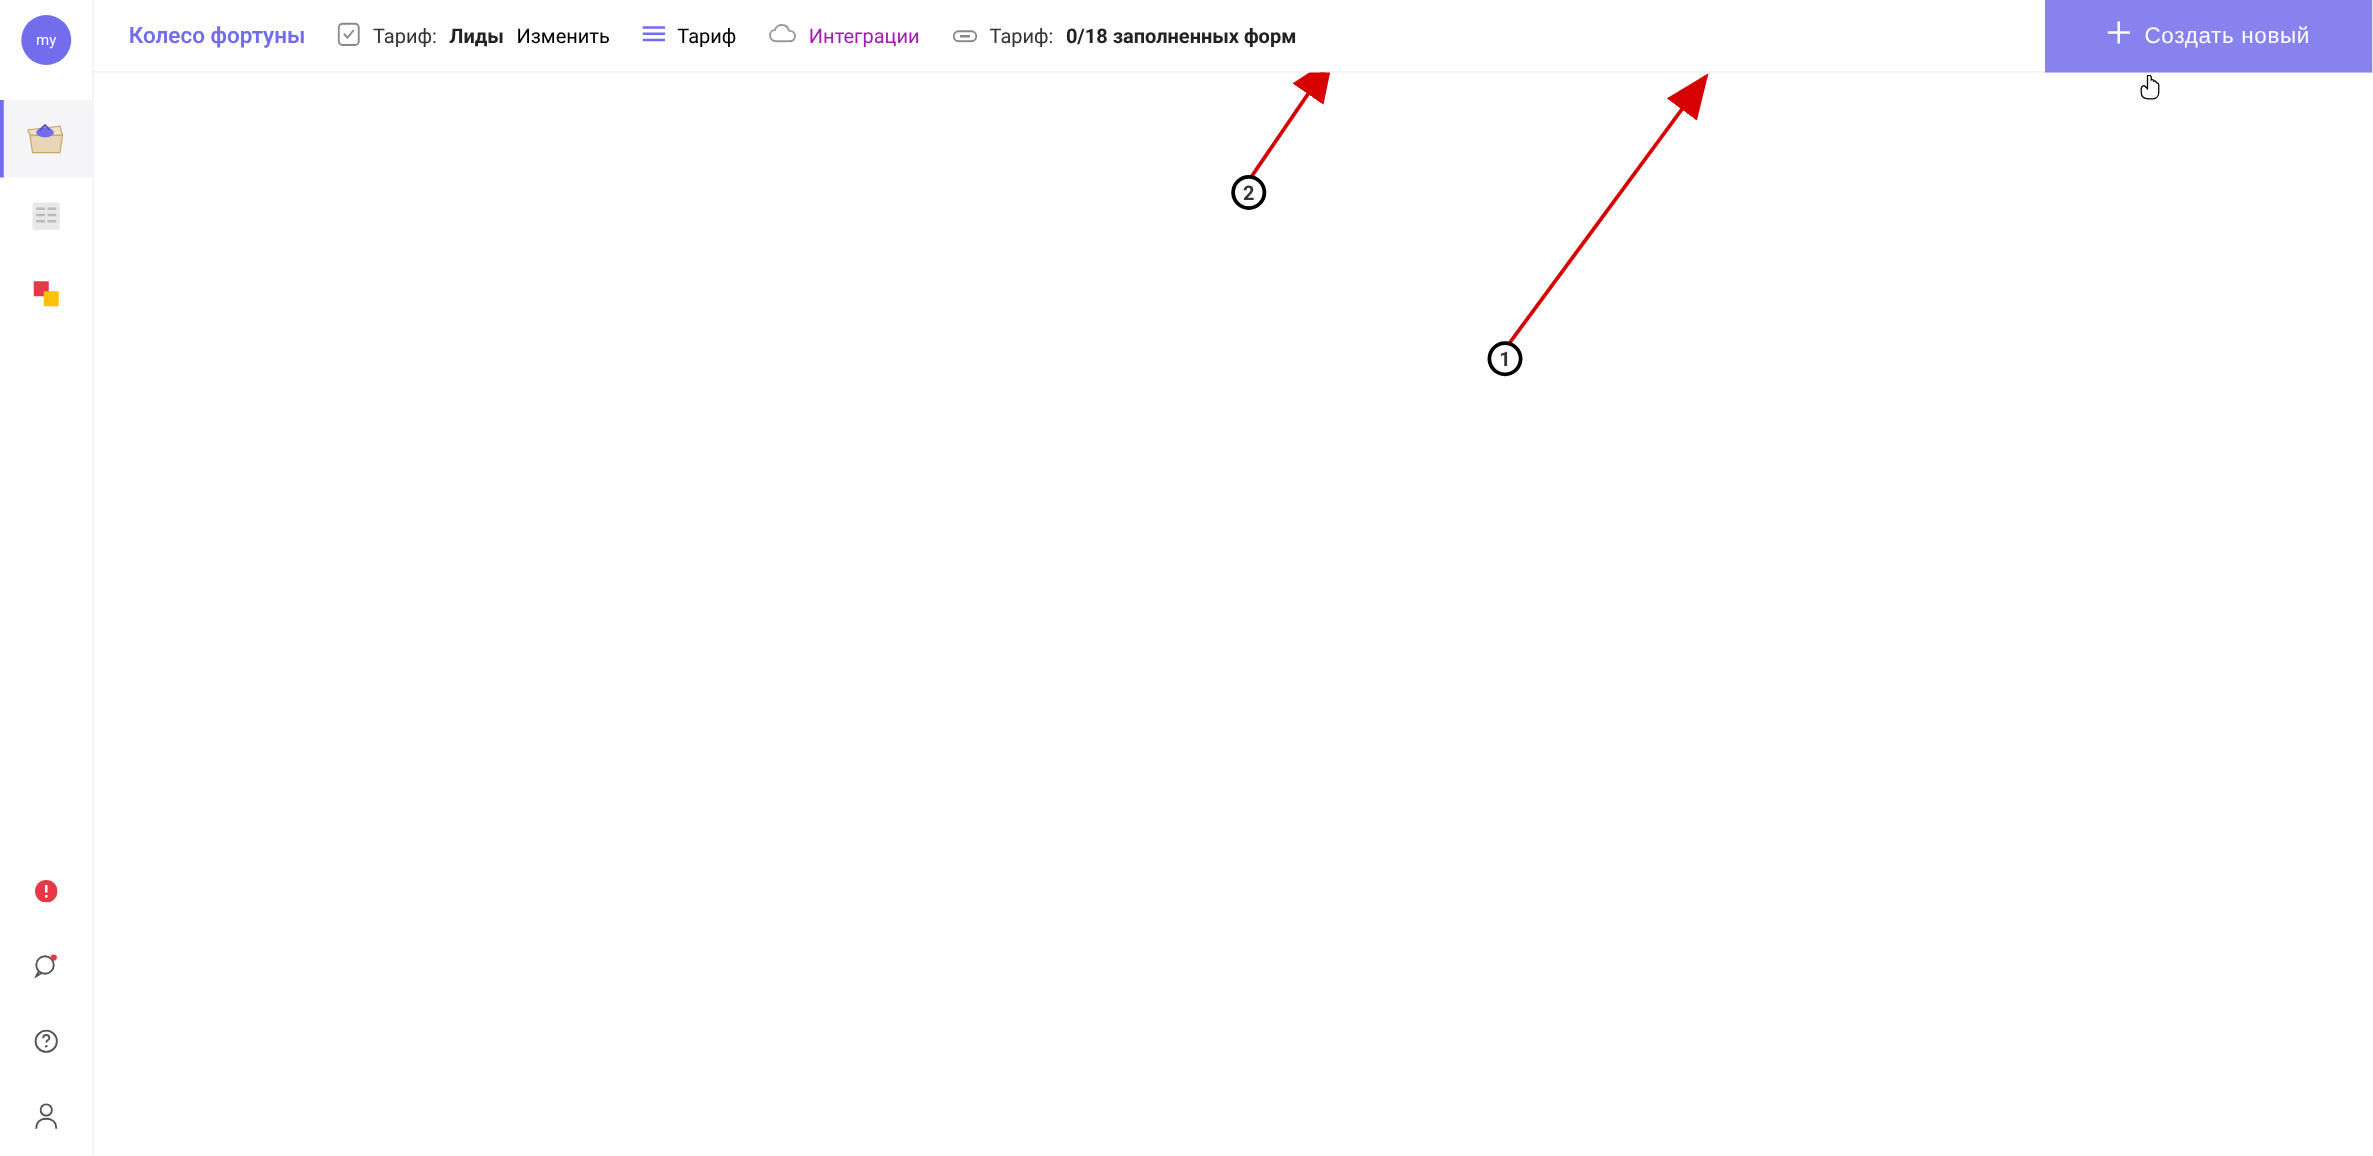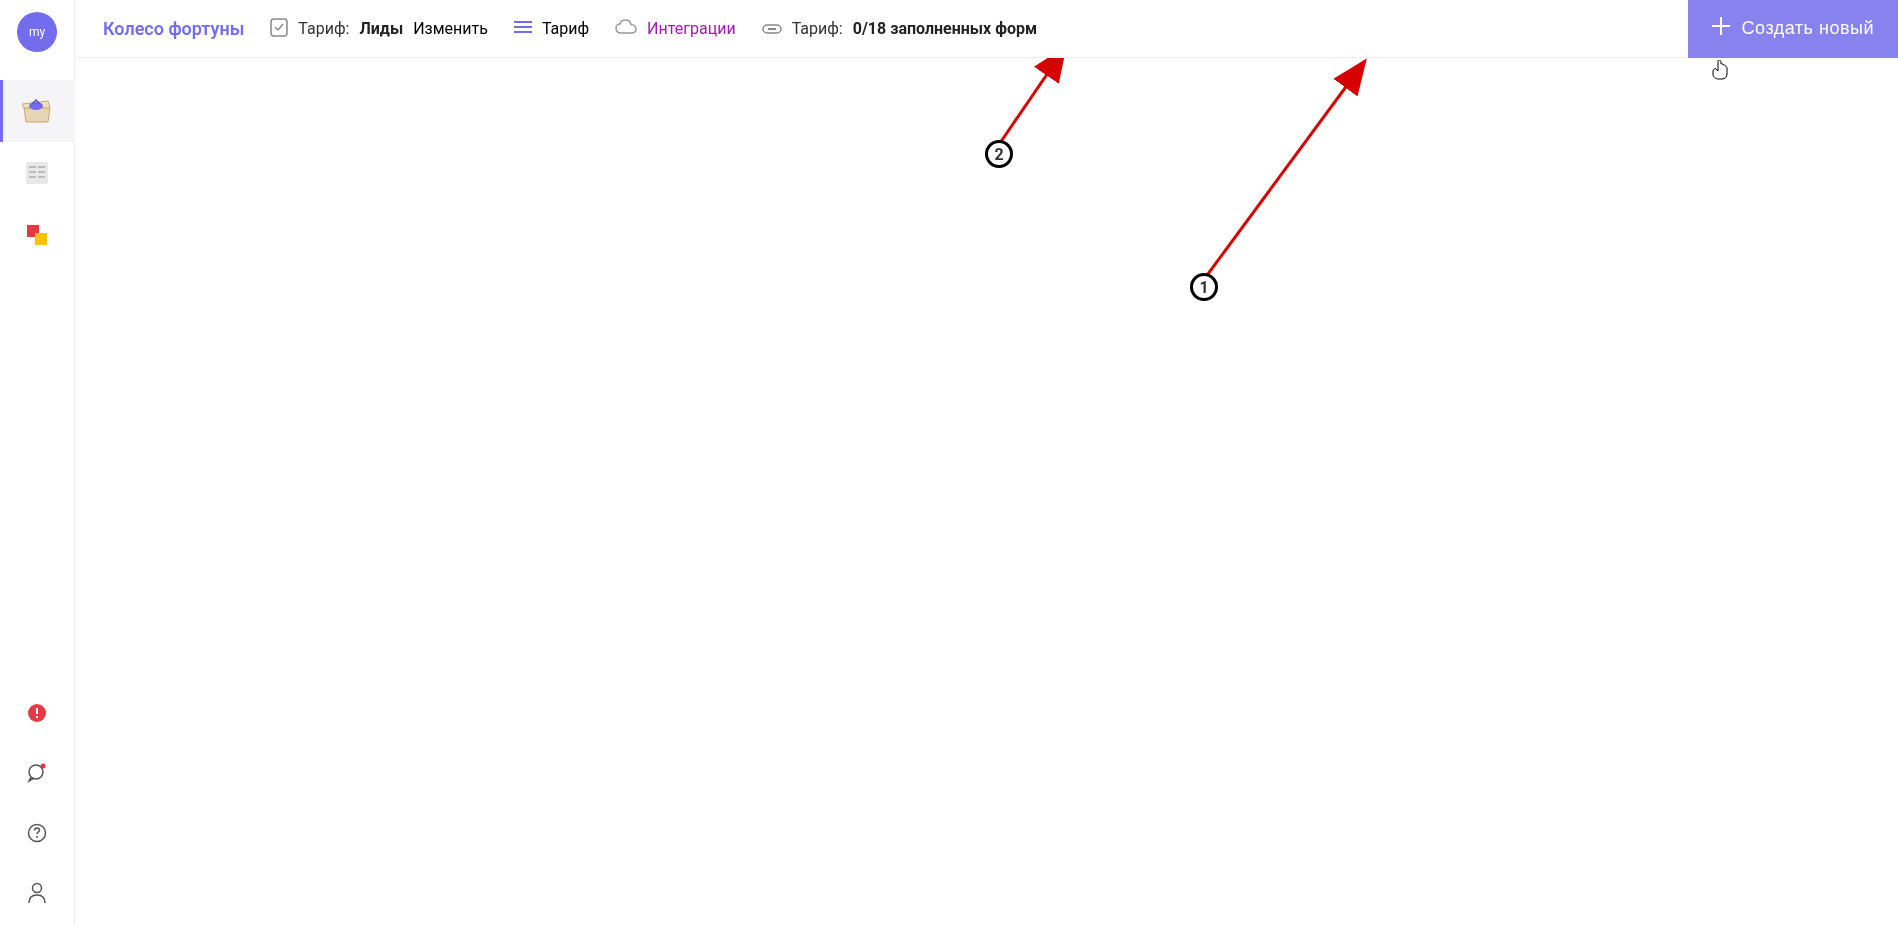--- a/index.html
+++ b/index.html
@@ -106,21 +106,21 @@
     .tariff-value { color: #222; font-weight: 700; }
     .link-text { color: #000000; cursor: pointer; }
     .muted-link { color: #a21caf; cursor: pointer; }
     .limits-label { color: #333; }
     .limits-value { color: #222; font-weight: 700; }
     .spacer { flex: 1; }
     .create-button {
       height: 58px;
       background: #8782ED;
       color: #fff;
-      padding: 0 24px;
+      padding: 0 50px;
       display: flex;
       align-items: center;
       gap: 12px;
       font-size: 18px;
       letter-spacing: 0.5px;
       cursor: pointer;
       border: none;
     }
     .content {
       padding: 40px 28px;

